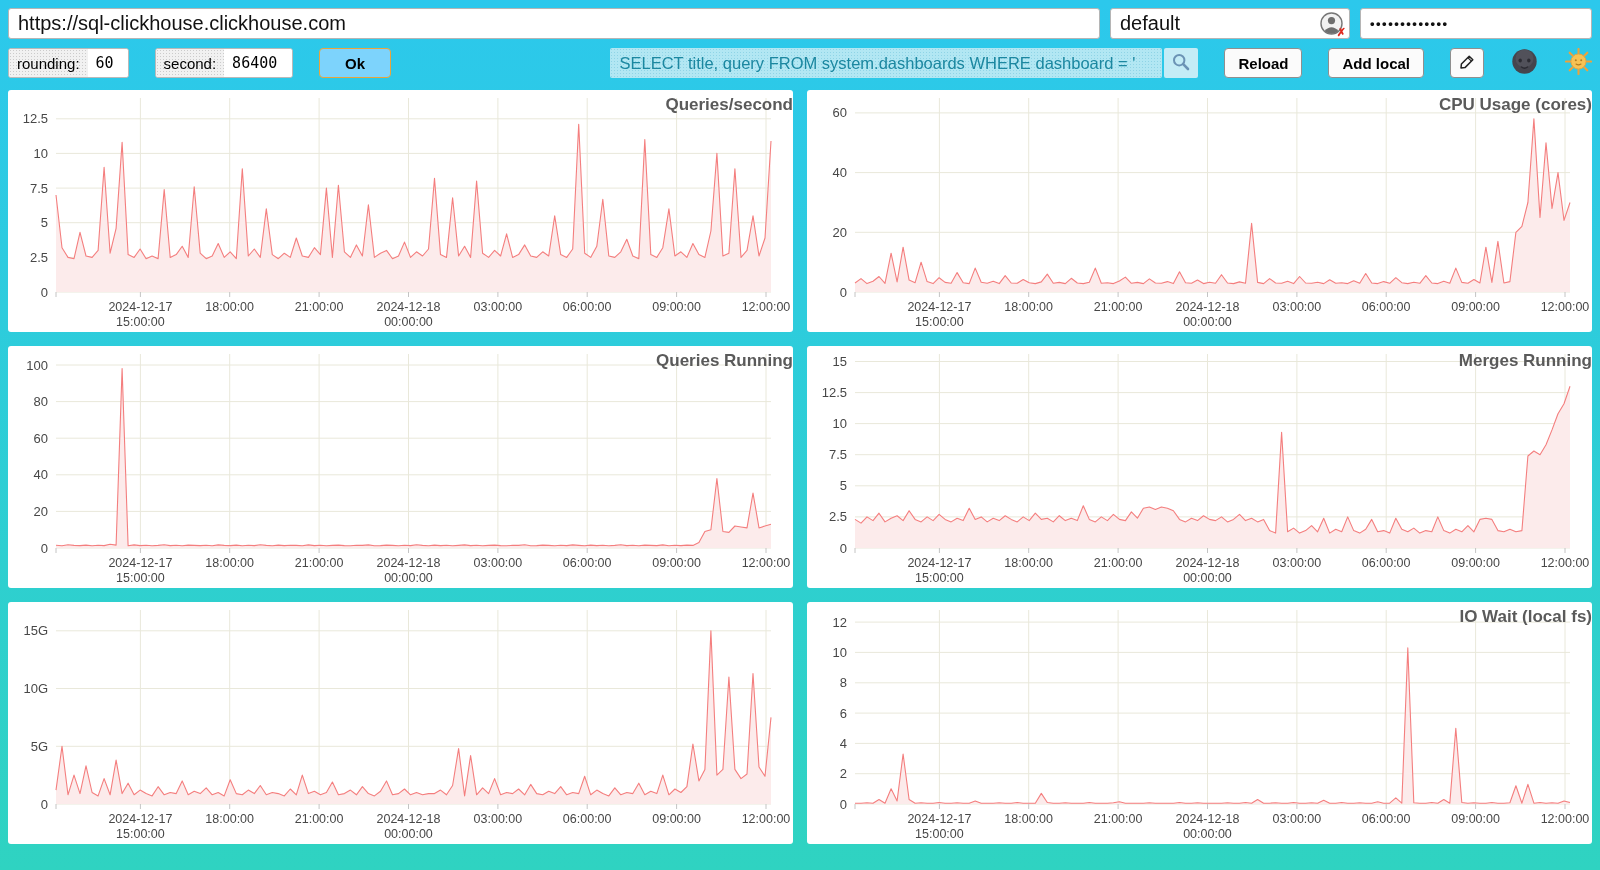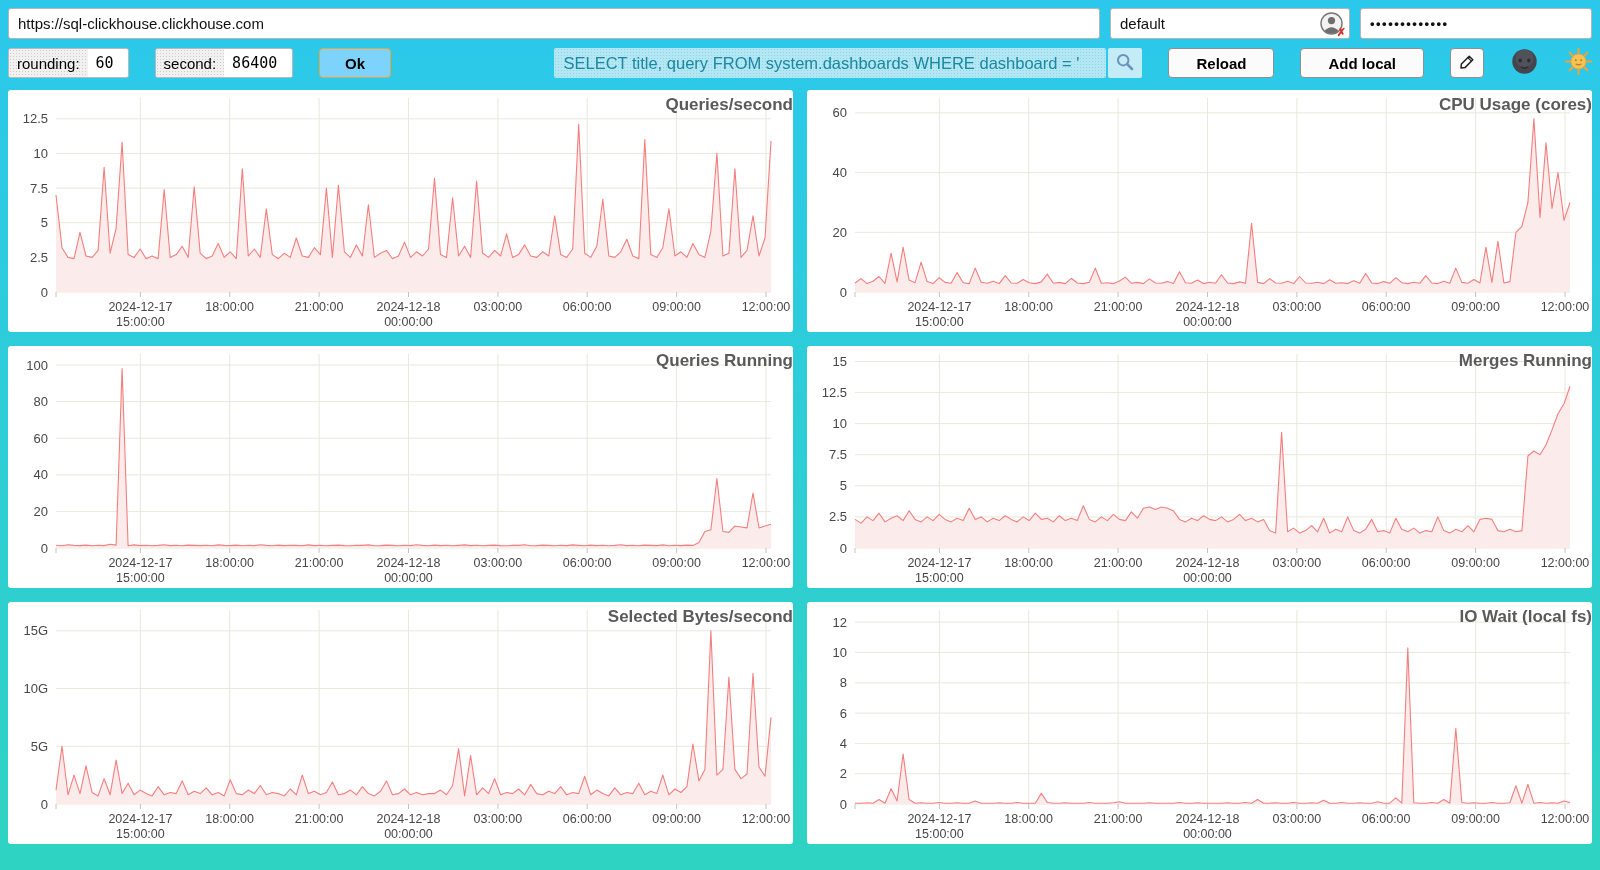--- a/index.html
+++ b/index.html
@@ -7,21 +7,21 @@
     width:1600px;height:870px;box-sizing:border-box;
     padding:8px 8px 0 8px;
     background:linear-gradient(180deg,#2cc8ec 0%,#2fd3c1 100%);
     font-family:"Liberation Sans",sans-serif;
     overflow:hidden;
   }
   .row{display:flex;align-items:center}
   #row1{gap:10px;margin-bottom:9px;height:31px}
   .tb-input{
     border:1px solid #b5b5b5;border-radius:3px;padding:0 9px;
-    font-size:15px;color:#111;background:#fff;outline:none;height:31px;
+    font-size:20px;color:#111;background:#fff;outline:none;height:31px;
     box-sizing:border-box;font-family:"Liberation Sans",sans-serif;
   }
   #url-input{flex:1}
   #user-wrap{position:relative;width:240px;height:31px}
   #user-input{width:100%;}
   .user-badge{position:absolute;right:7px;top:4px;width:23px;height:23px}
   .user-badge .x{position:absolute;right:-3px;bottom:-4px;color:#e0281e;font-size:11px;font-weight:700}
   #password-input{width:232px;font-size:13px;font-weight:700;letter-spacing:1.5px}
 
   #row2{gap:26px;margin-bottom:12px;height:30px}
@@ -33,21 +33,21 @@
     background-size:3px 3px;
   }
   .param-value{
     display:flex;align-items:center;padding:0 8px;
     font-family:"DejaVu Sans Mono",monospace;font-size:15px;color:#000;background:#fff;
   }
   #rounding-value{min-width:24px}
   #seconds-value{min-width:52px}
   .btn{
     height:30px;background:#fbfbfb;border:1px solid #8f8f8f;border-radius:4px;
-    font-weight:700;font-size:15px;color:#000;padding:0 27px;cursor:pointer;
+    font-weight:700;font-size:15px;color:#000;padding:0 13px;cursor:pointer;
     font-family:"Liberation Sans",sans-serif;
   }
   #ok-btn{background:#7dd3fc;border-color:#e8a53c;padding:0 25px}
   #sql-wrap{margin-left:auto;display:flex;gap:2px;align-items:center}
   #sql-input{
     width:552px;height:30px;border:none;border-radius:2px;box-sizing:border-box;
     background-color:#b2e7f3;
     background-image:radial-gradient(#8fd4e6 0.7px,transparent 0.8px);
     background-size:3px 3px;
     color:#1b87a0;font-size:16.5px;padding:0 9px;outline:none;
@@ -366,21 +366,20 @@
         <line x1="668.6" y1="8" x2="668.6" y2="202" stroke="#e9e8da" stroke-width="1"></line>
         <line x1="668.6" y1="202" x2="668.6" y2="207" stroke="#c4c4c4" stroke-width="1"></line>
         <text x="668.6" y="221" text-anchor="middle" font-size="12.5" fill="#474747">09:00:00</text>
         <line x1="758.0" y1="8" x2="758.0" y2="202" stroke="#e9e8da" stroke-width="1"></line>
         <line x1="758.0" y1="202" x2="758.0" y2="207" stroke="#c4c4c4" stroke-width="1"></line>
         <text x="758.0" y="221" text-anchor="middle" font-size="12.5" fill="#474747">12:00:00</text>
         <line x1="48" y1="202" x2="48" y2="207" stroke="#c4c4c4" stroke-width="1"></line>
         <path d="M48,202 L48.0,188.1 L54.0,144.3 L60.0,192.8 L66.0,173.1 L72.0,191.6 L78.0,163.9 L84.1,190.5 L90.1,193.9 L96.1,176.6 L102.1,192.8 L108.1,158.1 L114.1,191.6 L120.1,181.2 L126.1,192.8 L132.1,188.1 L138.1,191.6 L144.1,193.9 L150.1,184.7 L156.2,192.8 L162.2,190.5 L168.2,191.6 L174.2,178.9 L180.2,192.8 L186.2,189.3 L192.2,191.6 L198.2,185.8 L204.2,192.8 L210.2,190.5 L216.2,193.9 L222.2,177.8 L228.3,191.6 L234.3,192.8 L240.3,188.1 L246.3,191.6 L252.3,183.5 L258.3,192.8 L264.3,190.5 L270.3,191.6 L276.3,193.9 L282.3,187.0 L288.3,192.8 L294.3,173.1 L300.4,191.6 L306.4,189.3 L312.4,192.8 L318.4,190.5 L324.4,180.1 L330.4,192.8 L336.4,191.6 L342.4,188.1 L348.4,192.8 L354.4,184.7 L360.4,191.6 L366.4,193.9 L372.5,189.3 L378.5,178.9 L384.5,192.8 L390.5,191.6 L396.5,187.0 L402.5,192.8 L408.5,190.5 L414.5,192.8 L420.5,191.6 L426.5,191.6 L432.5,188.1 L438.5,192.8 L444.6,183.5 L450.6,146.6 L456.6,193.9 L462.6,153.5 L468.6,192.8 L474.6,185.8 L480.6,191.6 L486.6,176.6 L492.6,192.8 L498.6,190.5 L504.6,191.6 L510.6,187.0 L516.7,192.8 L522.7,182.4 L528.7,191.6 L534.7,192.8 L540.7,189.3 L546.7,191.6 L552.7,184.7 L558.7,192.8 L564.7,190.5 L570.7,191.6 L576.7,174.3 L582.7,192.8 L588.8,188.1 L594.8,191.6 L600.8,193.9 L606.8,185.8 L612.8,192.8 L618.8,190.5 L624.8,191.6 L630.8,181.2 L636.8,192.8 L642.8,189.3 L648.8,191.6 L654.8,173.1 L660.9,192.8 L666.9,187.0 L672.9,190.5 L678.9,184.7 L684.9,142.0 L690.9,178.9 L696.9,167.4 L702.9,28.8 L708.9,173.1 L714.9,167.4 L720.9,75.0 L726.9,167.4 L733.0,176.6 L739.0,172.0 L745.0,71.5 L751.0,165.0 L757.0,174.3 L763.0,115.4 L763,202 Z" fill="#fcebeb" stroke="none"></path>
         <polyline points="48.0,188.1 54.0,144.3 60.0,192.8 66.0,173.1 72.0,191.6 78.0,163.9 84.1,190.5 90.1,193.9 96.1,176.6 102.1,192.8 108.1,158.1 114.1,191.6 120.1,181.2 126.1,192.8 132.1,188.1 138.1,191.6 144.1,193.9 150.1,184.7 156.2,192.8 162.2,190.5 168.2,191.6 174.2,178.9 180.2,192.8 186.2,189.3 192.2,191.6 198.2,185.8 204.2,192.8 210.2,190.5 216.2,193.9 222.2,177.8 228.3,191.6 234.3,192.8 240.3,188.1 246.3,191.6 252.3,183.5 258.3,192.8 264.3,190.5 270.3,191.6 276.3,193.9 282.3,187.0 288.3,192.8 294.3,173.1 300.4,191.6 306.4,189.3 312.4,192.8 318.4,190.5 324.4,180.1 330.4,192.8 336.4,191.6 342.4,188.1 348.4,192.8 354.4,184.7 360.4,191.6 366.4,193.9 372.5,189.3 378.5,178.9 384.5,192.8 390.5,191.6 396.5,187.0 402.5,192.8 408.5,190.5 414.5,192.8 420.5,191.6 426.5,191.6 432.5,188.1 438.5,192.8 444.6,183.5 450.6,146.6 456.6,193.9 462.6,153.5 468.6,192.8 474.6,185.8 480.6,191.6 486.6,176.6 492.6,192.8 498.6,190.5 504.6,191.6 510.6,187.0 516.7,192.8 522.7,182.4 528.7,191.6 534.7,192.8 540.7,189.3 546.7,191.6 552.7,184.7 558.7,192.8 564.7,190.5 570.7,191.6 576.7,174.3 582.7,192.8 588.8,188.1 594.8,191.6 600.8,193.9 606.8,185.8 612.8,192.8 618.8,190.5 624.8,191.6 630.8,181.2 636.8,192.8 642.8,189.3 648.8,191.6 654.8,173.1 660.9,192.8 666.9,187.0 672.9,190.5 678.9,184.7 684.9,142.0 690.9,178.9 696.9,167.4 702.9,28.8 708.9,173.1 714.9,167.4 720.9,75.0 726.9,167.4 733.0,176.6 739.0,172.0 745.0,71.5 751.0,165.0 757.0,174.3 763.0,115.4" fill="none" stroke="#f47e7e" stroke-width="1.1" stroke-linejoin="round"></polyline>
       </svg>
-      <div class="chart-title">Selected Bytes/second</div>
     </div>
     <div class="panel">
       <svg width="785" height="242">
         <line x1="48" y1="202.0" x2="763" y2="202.0" stroke="#e9e8da" stroke-width="1"></line>
         <text x="40" y="206.5" text-anchor="end" font-size="13" fill="#474747">0</text>
         <line x1="48" y1="171.7" x2="763" y2="171.7" stroke="#e9e8da" stroke-width="1"></line>
         <text x="40" y="176.2" text-anchor="end" font-size="13" fill="#474747">2</text>
         <line x1="48" y1="141.4" x2="763" y2="141.4" stroke="#e9e8da" stroke-width="1"></line>
         <text x="40" y="145.9" text-anchor="end" font-size="13" fill="#474747">4</text>
         <line x1="48" y1="111.1" x2="763" y2="111.1" stroke="#e9e8da" stroke-width="1"></line>

